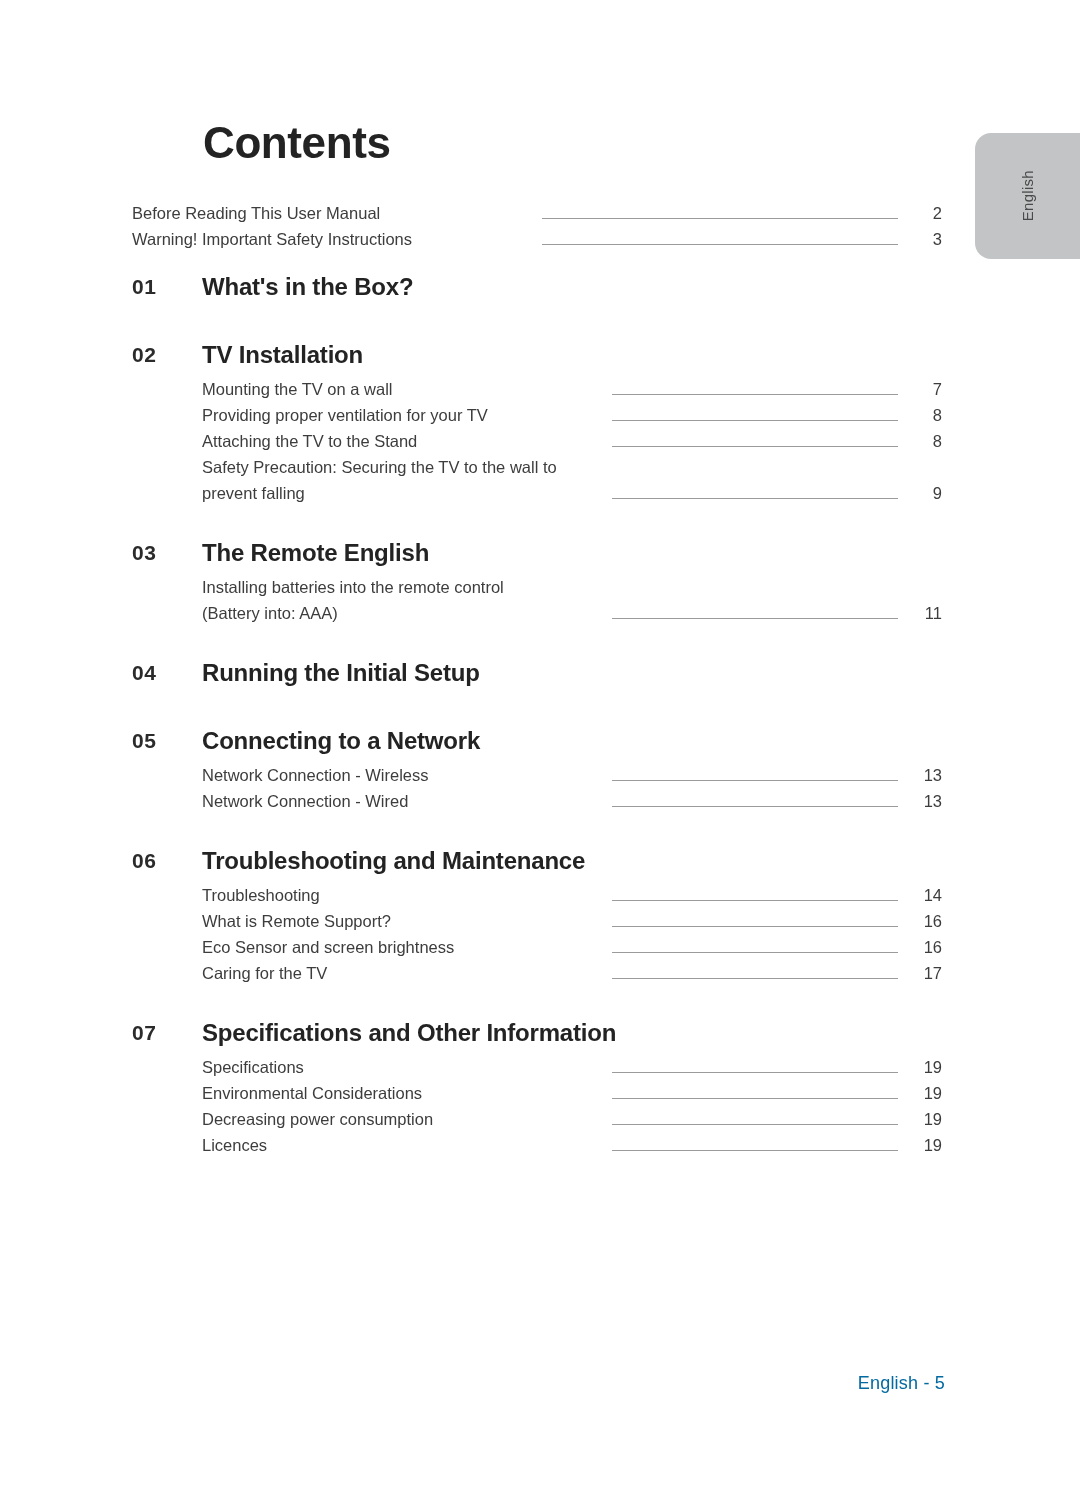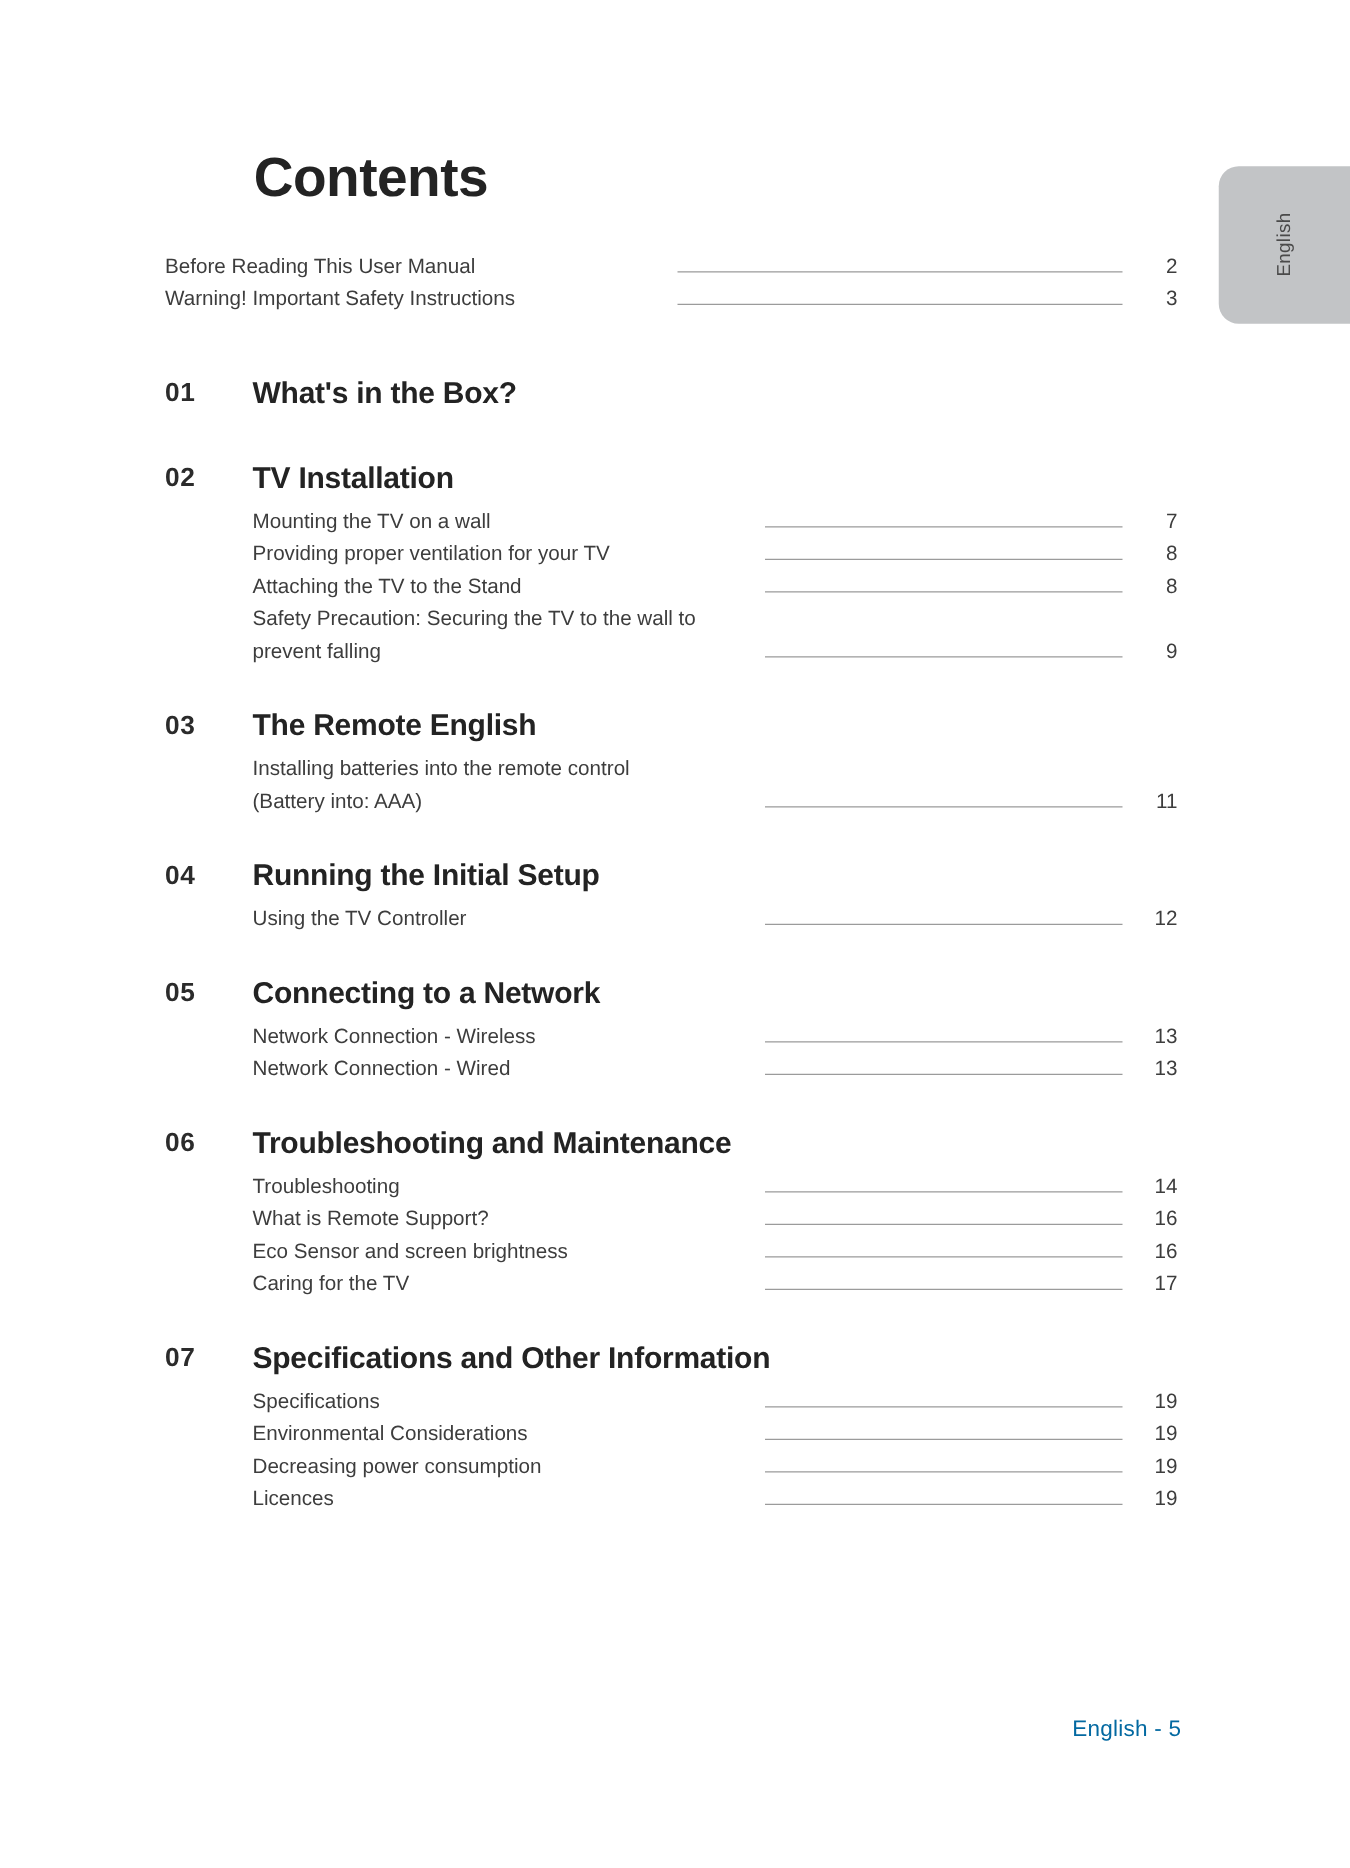--- a/index.html
+++ b/index.html
@@ -60,21 +60,21 @@
 
   .toc {
     position: absolute;
     left: 132px;
     top: 200px;
     width: 810px;
   }
 
   
   .preamble {
-    margin-bottom: 46px;
+    margin-bottom: 18px;
   }
 
   
   .section {
     display: flex;
     align-items: flex-start;
     margin-bottom: 30px;
   }
   .section-num {
     width: 70px;
@@ -233,25 +233,20 @@
               <div class="entry-labelcell"><span class="entry-label">(Battery into: AAA)</span></div>
               <span class="entry-leader"></span>
               <span class="entry-page">11</span>
             </div>
           </div>
         </div>
         <div class="section">
           <div class="section-num">04</div>
           <div class="section-body">
             <div class="section-title">Running the Initial Setup</div>
-            <div class="entry has-leader">
-              <div class="entry-labelcell"><span class="entry-label">Using the TV Controller</span></div>
-              <span class="entry-leader"></span>
-              <span class="entry-page">12</span>
-            </div>
           </div>
         </div>
         <div class="section">
           <div class="section-num">05</div>
           <div class="section-body">
             <div class="section-title">Connecting to a Network</div>
             <div class="entry has-leader">
               <div class="entry-labelcell"><span class="entry-label">Network Connection - Wireless</span></div>
               <span class="entry-leader"></span>
               <span class="entry-page">13</span>

